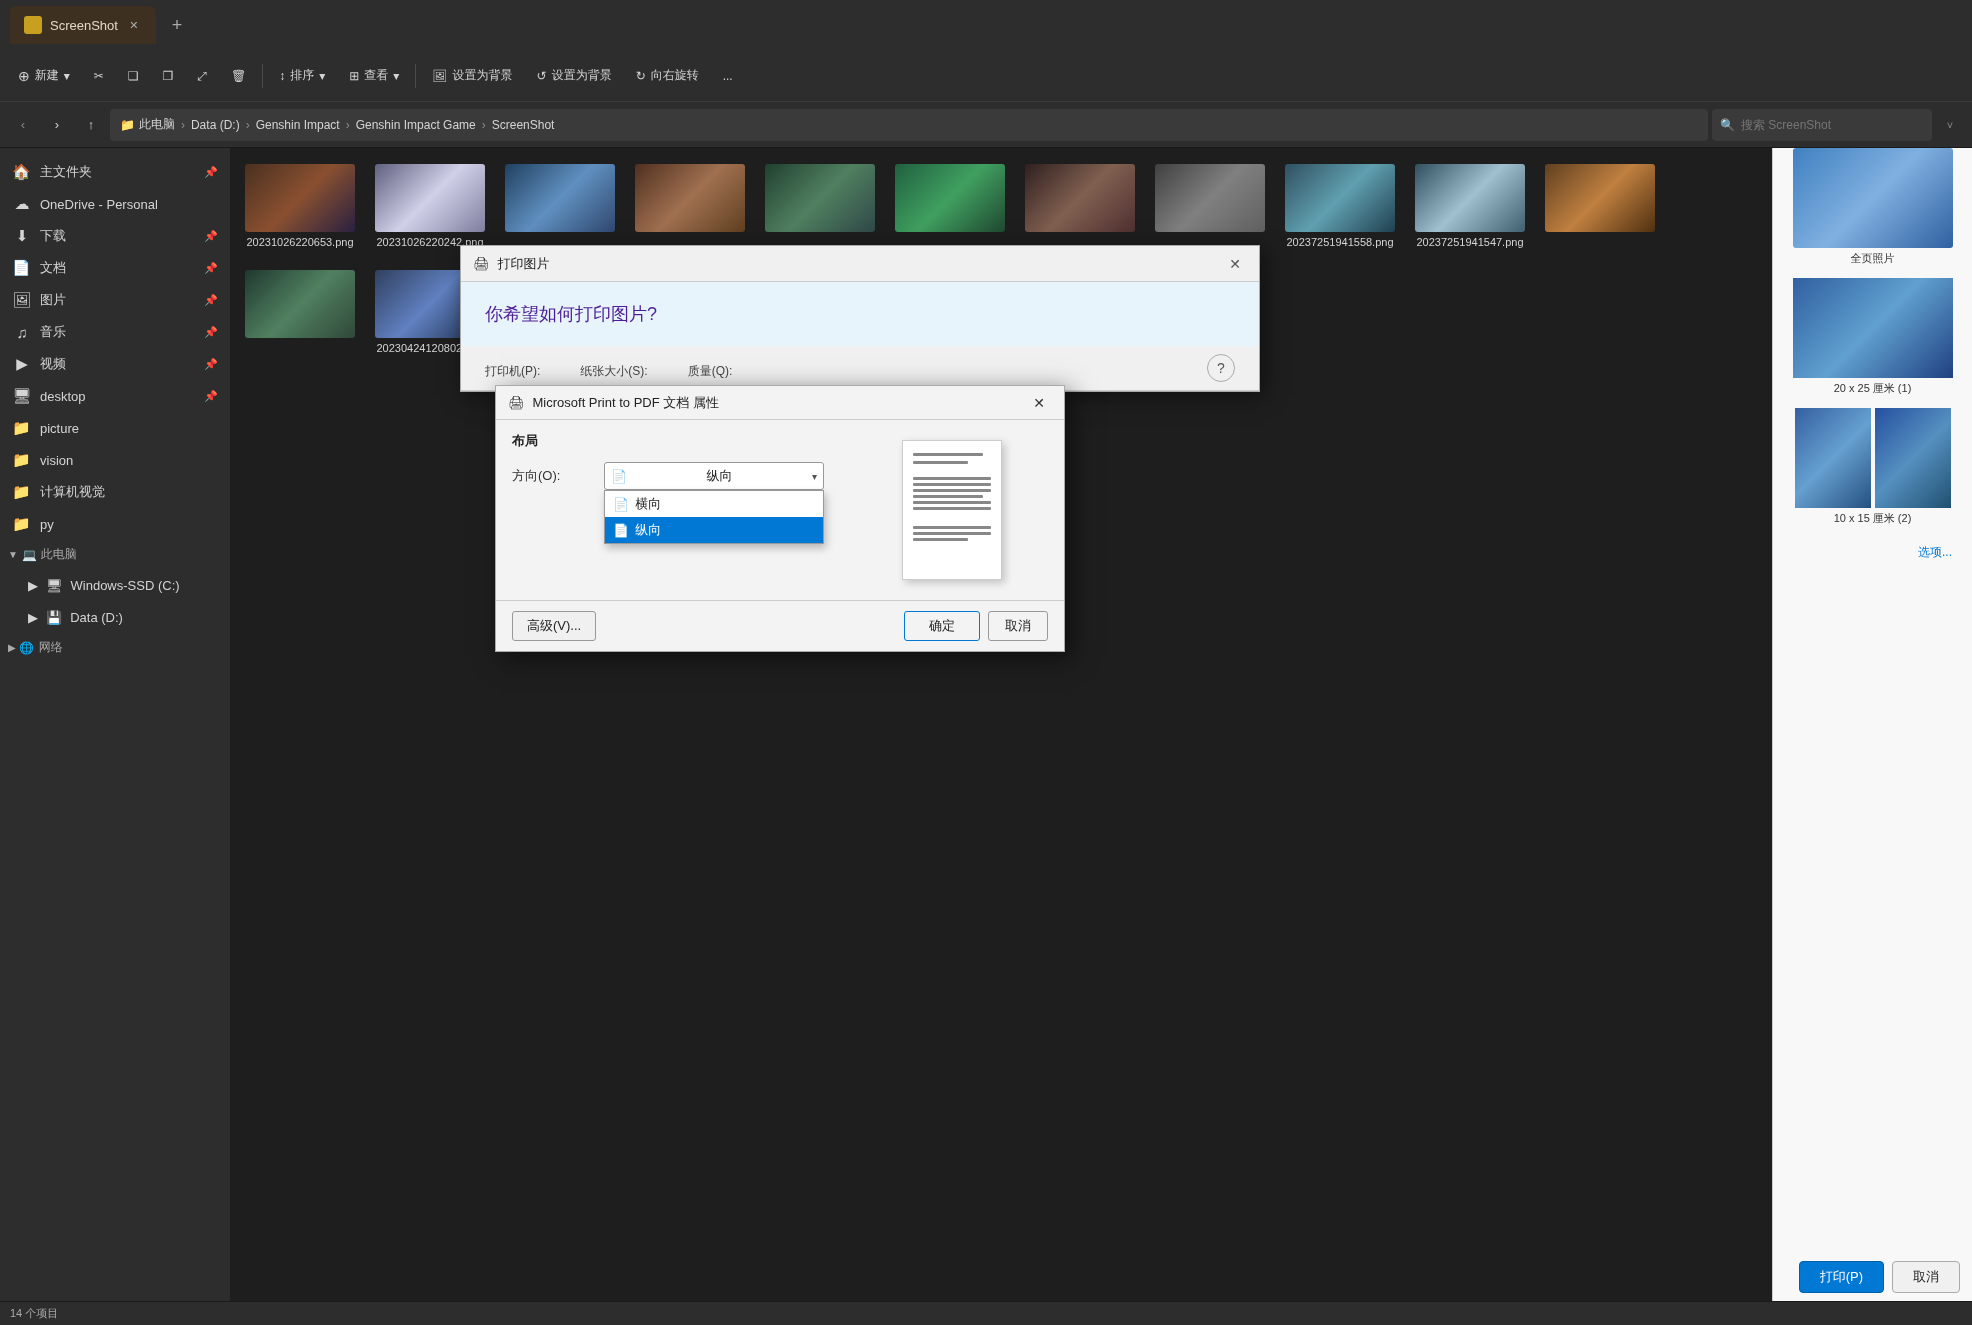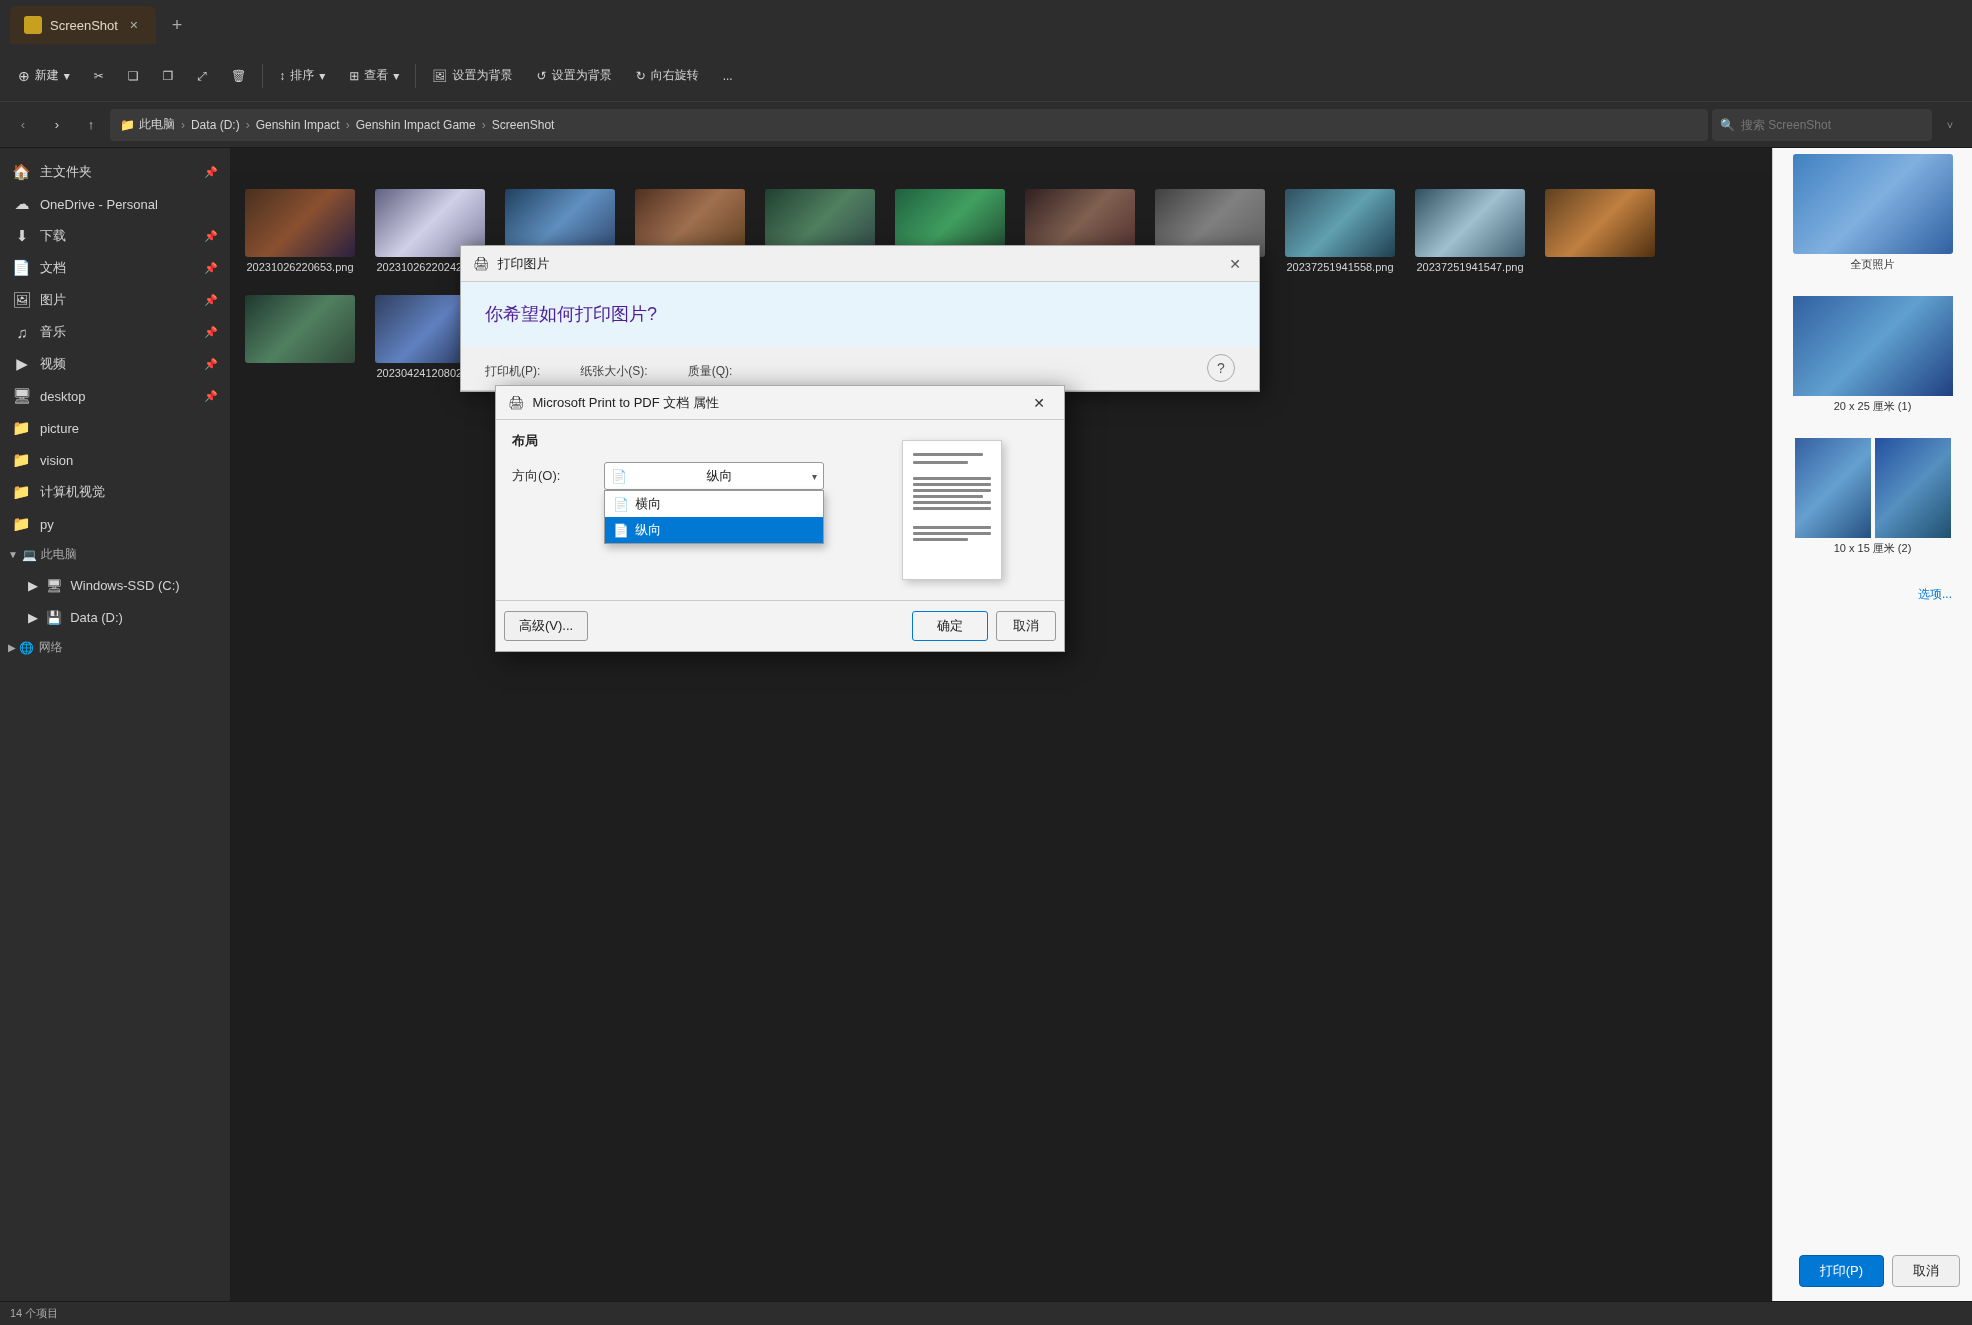--- a/index.html
+++ b/index.html
@@ -168,21 +168,20 @@
       cursor: pointer;
     }
     .sidebar-section-header .arrow { font-size: 10px; }
 
     
     .file-area {
       flex: 1;
       background: #1e1e1e;
       overflow-y: auto;
       padding: 10px;
-      margin-top: 25px;
     }
     .file-grid {
       display: grid;
       grid-template-columns: repeat(auto-fill, 120px);
       gap: 10px;
     }
     .file-item {
       width: 120px;
       display: flex; flex-direction: column;
       align-items: center;
@@ -391,21 +390,21 @@
       border-radius: 1px;
     }
     .preview-line.short { width: 70%; }
     .preview-line.medium { width: 90%; }
     .preview-line.long { width: 100%; }
     
     .props-footer {
       display: flex;
       justify-content: space-between;
       align-items: center;
-      padding: 10px 8px;
+      padding: 10px 16px;
       border-top: 1px solid #ccc;
     }
     .props-adv-btn {
       padding: 5px 14px;
       border: 1px solid #999;
       background: #f0f0f0;
       border-radius: 3px;
       font-size: 13px;
       cursor: pointer;
       color: #222;
@@ -426,26 +425,26 @@
       border-radius: 3px;
       font-size: 13px;
       cursor: pointer;
       color: #222;
     }
 
     
     .right-panel {
       width: 200px;
       background: #1e1e1e;
-      padding: 6px 8px;
+      padding: 0 8px;
       overflow-y: auto;
       flex-shrink: 0;
       display: flex;
       flex-direction: column;
-      gap: 24px;
+      gap: 12px;
     }
     .right-panel-item {
       display: flex; flex-direction: column;
       align-items: center;
       gap: 3px;
     }
     .right-thumb {
       width: 180px; height: 110px;
       border-radius: 3px;
       background: #333;

